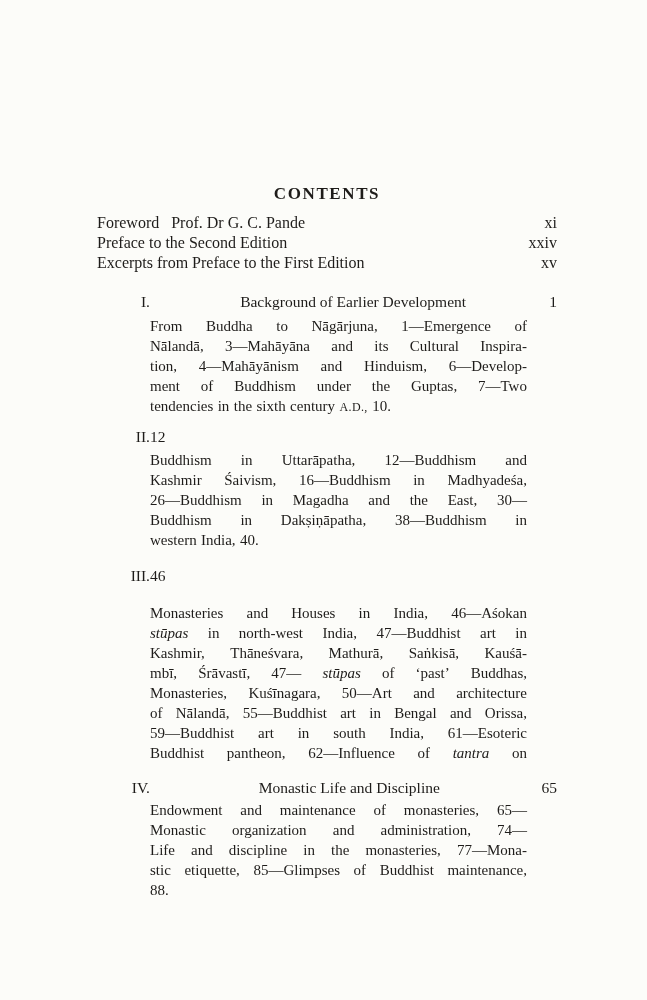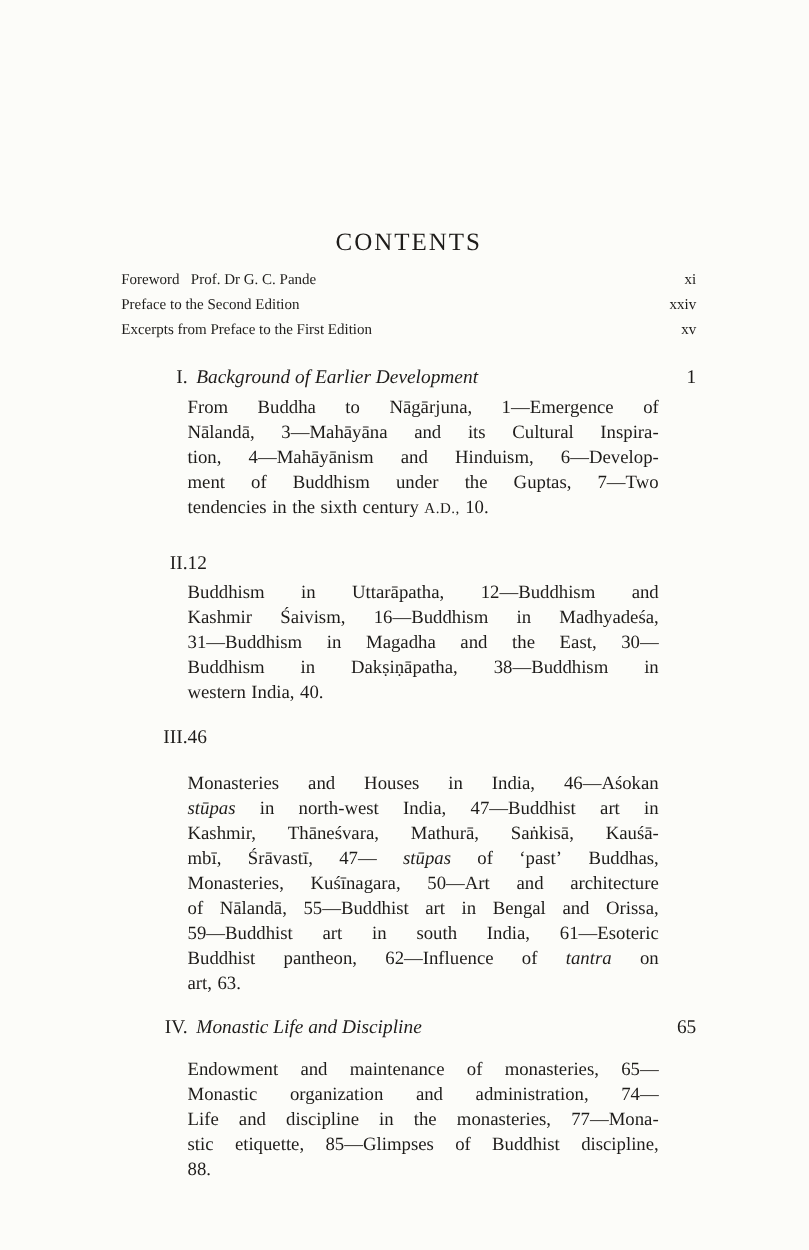--- a/index.html
+++ b/index.html
@@ -9,44 +9,44 @@
     background:#fcfcf9;
     font-family:"Liberation Serif","DejaVu Serif",serif;
     color:#1e1c1a;
     overflow:hidden;
   }
   .content{
     position:absolute;left:97px;top:0;width:460px;
   }
   .contents-title{
     margin:184px 0 0 0;
-    font-size:20px;font-weight:400;letter-spacing:1.6px;
+    font-size:17px;font-weight:700;letter-spacing:1.6px;
     line-height:20px;text-align:center;
   }
   .front-list{margin-top:9px;}
   .fm-row{
     display:flex;justify-content:space-between;align-items:baseline;
-    line-height:20px;font-size:12px;
+    line-height:20px;font-size:16px;
   }
   .fm-page{text-align:center;}
   .chapter{margin-top:18px;}
-  .chapter.c2{margin-top:22px;}
+  .chapter.c2{margin-top:8px;}
   .chapter.c3{margin-top:13px;}
   .chapter.c4{margin-top:12px;}
   .chead{
     display:flex;align-items:baseline;
     line-height:21px;font-size:15.5px;
   }
   .cnum{width:53px;text-align:right;flex:none;}
-  .ctitle{font-style:italic;margin-left:7px;flex:1;}
+  .ctitle{margin-left:7px;flex:1;text-align:center;}
   .cpage{text-align:right;flex:none;}
   .cbody{margin:6px 0 0 53px;width:377px;font-size:15px;}
   .c2 .cbody{margin-top:5px;}
   .c3 .cbody{margin-top:19px;}
-  .c4 .cbody{margin-top:16px;}
+  .c4 .cbody{margin-top:4px;}
   .bline{
     display:flex;gap:4.4px;height:20px;align-items:baseline;
     white-space:nowrap;
     text-align:right;
   }
   .bline.just{justify-content:space-between;gap:3.5px;}
   .i{font-style:italic;}
   .sc{font-size:0.8em;letter-spacing:0.4px;}
 </style>
 </head>
@@ -137,21 +137,21 @@
             <span>and</span>
           </div>
           <div class="bline just">
             <span>Kashmir</span>
             <span>Śaivism,</span>
             <span>16—Buddhism</span>
             <span>in</span>
             <span>Madhyadeśa,</span>
           </div>
           <div class="bline just">
-            <span>31—Buddhism</span>
+            <span>26—Buddhism</span>
             <span>in</span>
             <span>Magadha</span>
             <span>and</span>
             <span>the</span>
             <span>East,</span>
             <span>30—</span>
           </div>
           <div class="bline just">
             <span>Buddhism</span>
             <span>in</span>
@@ -232,24 +232,20 @@
             <span>61—Esoteric</span>
           </div>
           <div class="bline just">
             <span>Buddhist</span>
             <span>pantheon,</span>
             <span>62—Influence</span>
             <span>of</span>
             <span class="i">tantra</span>
             <span>on</span>
           </div>
-          <div class="bline">
-            <span>art,</span>
-            <span>63.</span>
-          </div>
         </div>
     </div>
 
     <div class="chapter c4">
       <div class="chead">
         <span class="cnum">IV.</span>
         <span class="ctitle">Monastic Life and Discipline</span>
         <span class="cpage">65</span>
       </div>
       <div class="cbody">
@@ -276,21 +272,21 @@
             <span>the</span>
             <span>monasteries,</span>
             <span>77—Mona-</span>
           </div>
           <div class="bline just">
             <span>stic</span>
             <span>etiquette,</span>
             <span>85—Glimpses</span>
             <span>of</span>
             <span>Buddhist</span>
-            <span>discipline,</span>
+            <span>maintenance,</span>
           </div>
           <div class="bline">
             <span>88.</span>
           </div>
         </div>
     </div>
 
   </div>
 </div>
 

